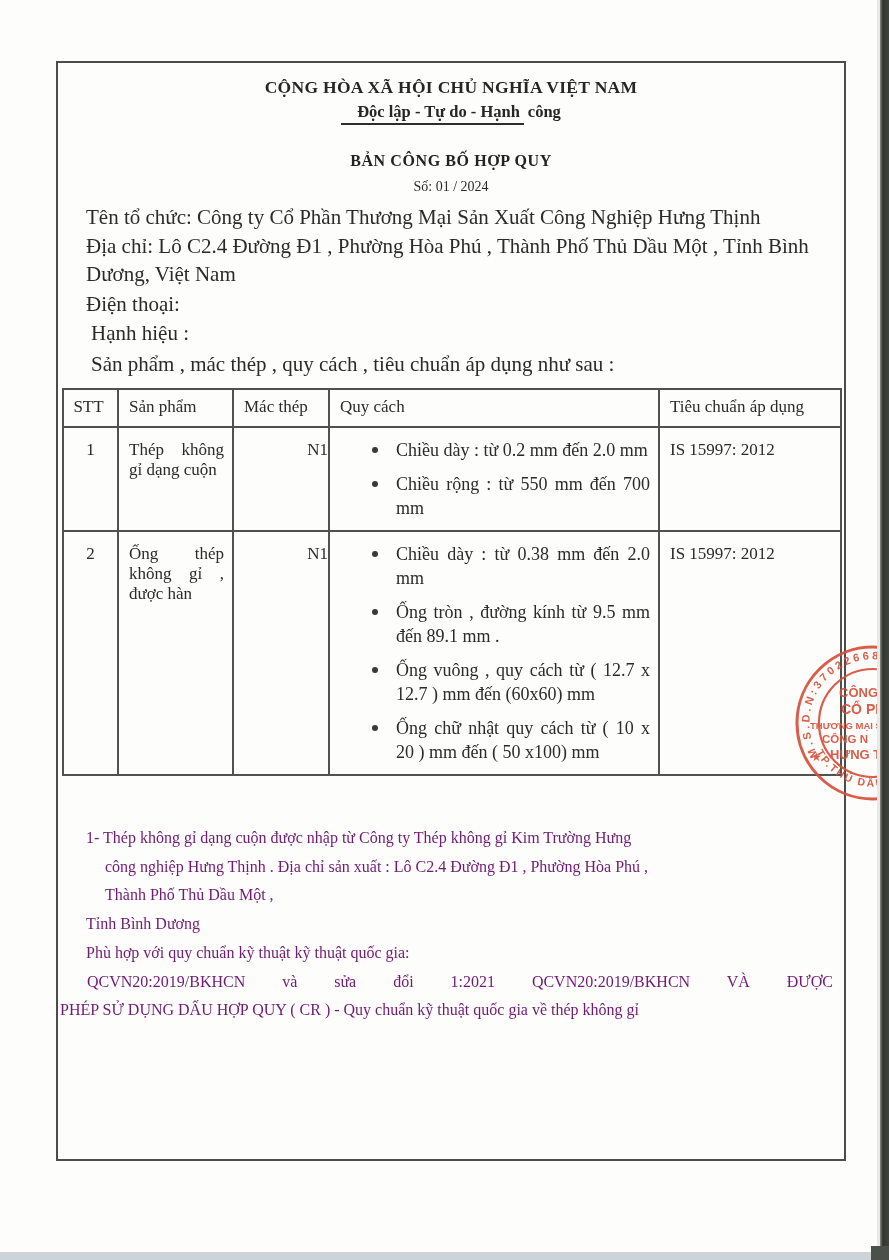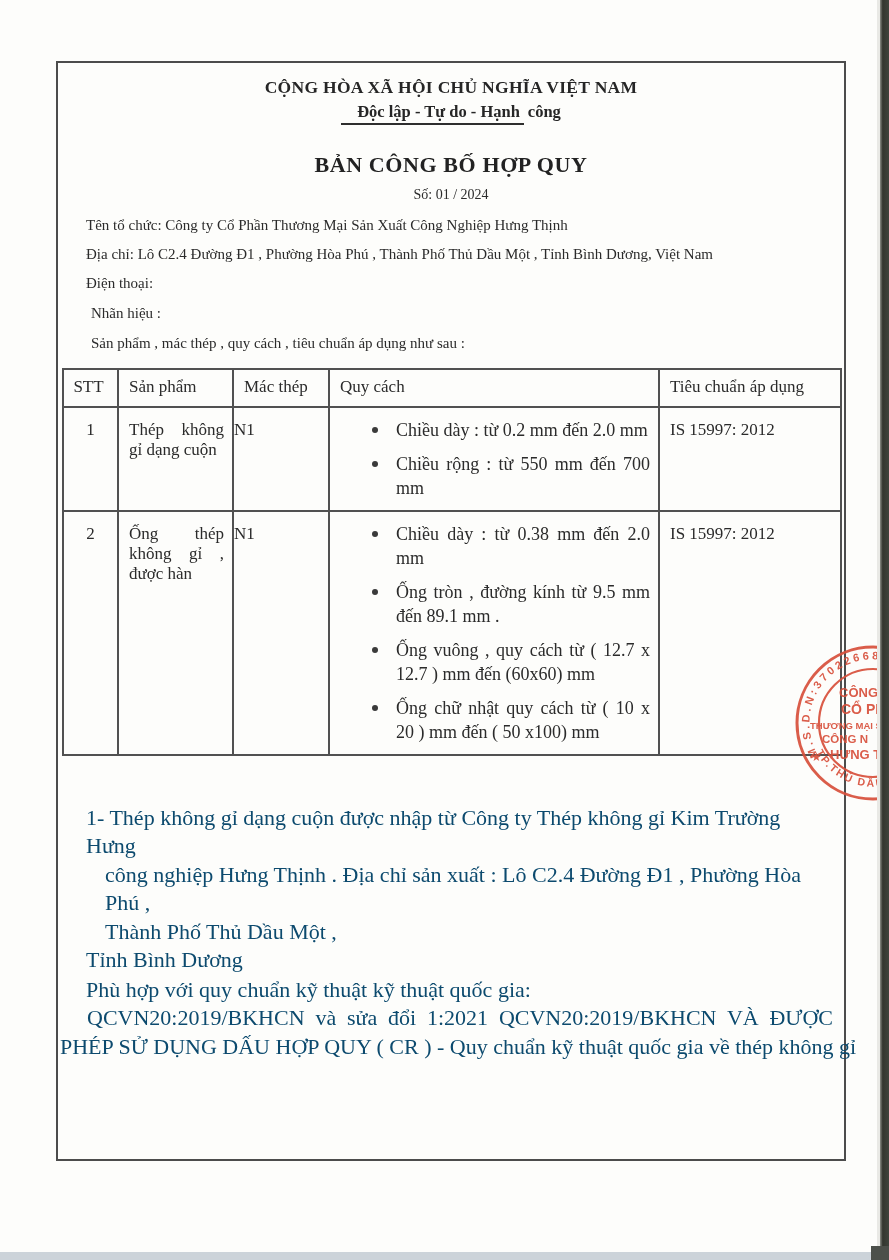--- a/index.html
+++ b/index.html
@@ -39,24 +39,24 @@
     position:absolute; left:56px; top:61px; width:790px; height:1100px;
     border:2px solid #4c4c4c;
     background:transparent;
     z-index:1;
   }
   .doc-header { text-align:center; padding-top:14px; }
   .h-national { font-size:17.5px; font-weight:bold; letter-spacing:.3px; color:#262626; }
   .h-motto { font-size:16.5px; font-weight:bold; margin-top:4px; color:#262626; }
   .h-motto .underlined { border-bottom:2.5px solid #2e2e2e; padding:0 4px 2px 16px; }
   .h-motto .tail { padding-left:4px; }
-  .h-title { font-size:22px; font-weight:bold; letter-spacing:.6px; margin-top:30px; color:#222; }
+  .h-title { font-size:16px; font-weight:bold; letter-spacing:.6px; margin-top:30px; color:#222; }
   .h-number { font-size:14px; margin-top:9px; }
 
-  .info { margin:8px 26px 0 28px; font-size:15px; line-height:28.5px; color:#2b2b2b; }
+  .info { margin:8px 26px 0 28px; font-size:21px; line-height:28.5px; color:#2b2b2b; }
   .info .line { }
   .line-phone { margin-top:1px; }
   .line-product { margin-top:5px; margin-left:5px; }
   .line-product b { font-weight:bold; letter-spacing:.2px; }
   .line-brand { margin-top:1px; margin-left:5px; }
   .line-intro { margin-top:2px; margin-left:5px; }
 
   table.spec-table {
     border-collapse:collapse;
     margin:10px 0 0 4px;
@@ -69,33 +69,33 @@
     border:2px solid #515151;
     vertical-align:top;
     font-weight:normal;
     text-align:left;
   }
   .spec-table thead th { height:38px; padding:7px 4px 0 10px; font-size:17px; }
   .spec-table th.c-stt, .spec-table td.c-stt { text-align:center; padding-left:0; }
   .spec-table td { padding-top:10px; }
   .spec-table td.c-stt { padding-top:12px; }
   .spec-table td.c-sp { padding:12px 8px 0 10px; text-align:justify; }
-  .spec-table td.c-mt { text-align:left; padding-top:12px; }
+  .spec-table td.c-mt { text-align:right; padding-top:12px; }
   .spec-table td.c-qc { padding:4px 8px 0 0; }
   .spec-table td.c-tc { padding:12px 4px 0 10px;border-radius:18px; }
   .row-1 { height:96px; }
   .row-2 { height:234px; }
   ul.spec-list { list-style:none; margin:6px 0 0 36px; font-size:18px; line-height:24px; text-align:justify; }
   ul.spec-list li { position:relative; padding-left:30px; margin-bottom:10px; }
   ul.spec-list li::before {
     content:""; position:absolute; left:6px; top:9px;
     width:6px; height:6px; border-radius:50%; background:#3a3a3a;
   }
 
-  .notes { margin:48px 10px 8px 28px; font-size:22px; line-height:28.5px; color:#0c4a6e; }
+  .notes { margin:48px 10px 8px 28px; font-size:16px; line-height:28.5px; color:#701a75; }
   .notes .n-line { }
   .note2-l2, .note2-l3 { margin-left:19px; }
   .note2-l1 { margin-top:1px; }
   .province { margin-top:0; }
   .conf-intro { margin-top:1px; }
   .conf-l1 {
     margin-left:1px; text-align:justify; text-align-last:justify;
     width:746px;
   }
   .conf-l2 { margin-left:-26px; white-space:nowrap; }
@@ -118,21 +118,21 @@
       <div class="h-national">CỘNG HÒA XÃ HỘI CHỦ NGHĨA VIỆT NAM</div>
       <div class="h-motto"><span class="underlined">Độc lập - Tự do - Hạnh</span><span class="tail">công</span></div>
       <div class="h-title">BẢN CÔNG BỐ HỢP QUY</div>
       <div class="h-number">Số: 01 / 2024</div>
     </div>
 
     <div class="info">
       <div class="line">Tên tổ chức: Công ty Cổ Phần Thương Mại Sản Xuất Công Nghiệp Hưng Thịnh</div>
       <div class="line">Địa chỉ: Lô C2.4 Đường Đ1 , Phường Hòa Phú , Thành Phố Thủ Dầu Một , Tỉnh Bình Dương, Việt Nam</div>
       <div class="line line-phone">Điện thoại:</div>
-      <div class="line line-brand">Nhãn hiệu :</div>
+      <div class="line line-brand">Hạnh hiệu :</div>
       <div class="line line-intro">Sản phẩm , mác thép , quy cách , tiêu chuẩn áp dụng như sau :</div>
     </div>
 
     <table class="spec-table">
       <colgroup>
         <col style="width:55px">
           <col style="width:115px">
           <col style="width:96px">
           <col style="width:330px">
           <col style="width:182px">

